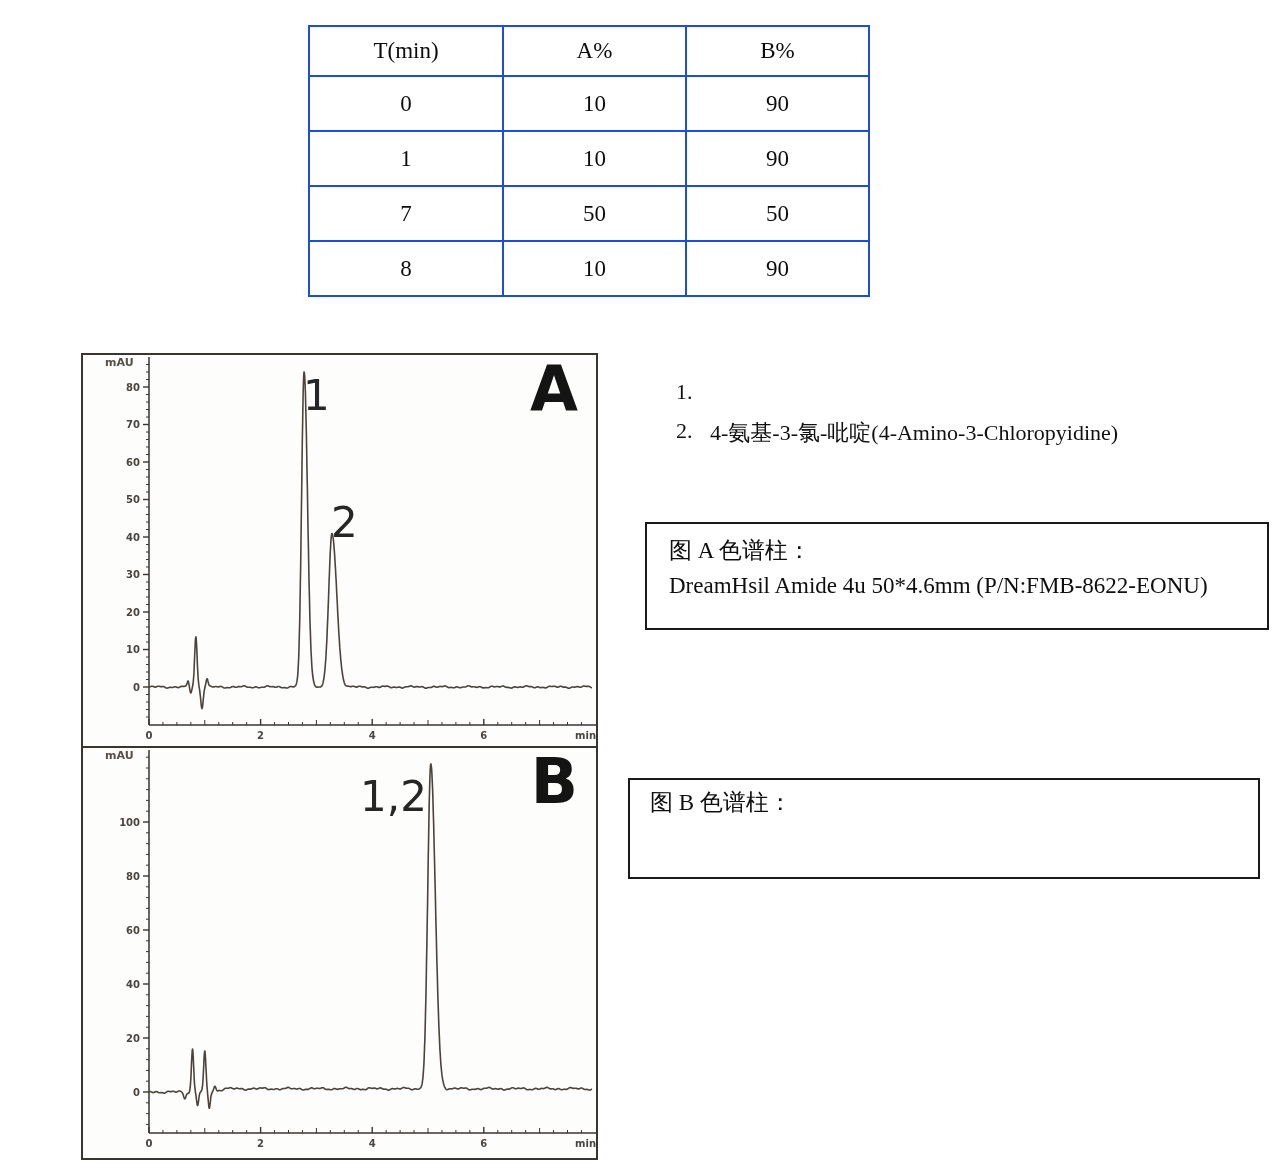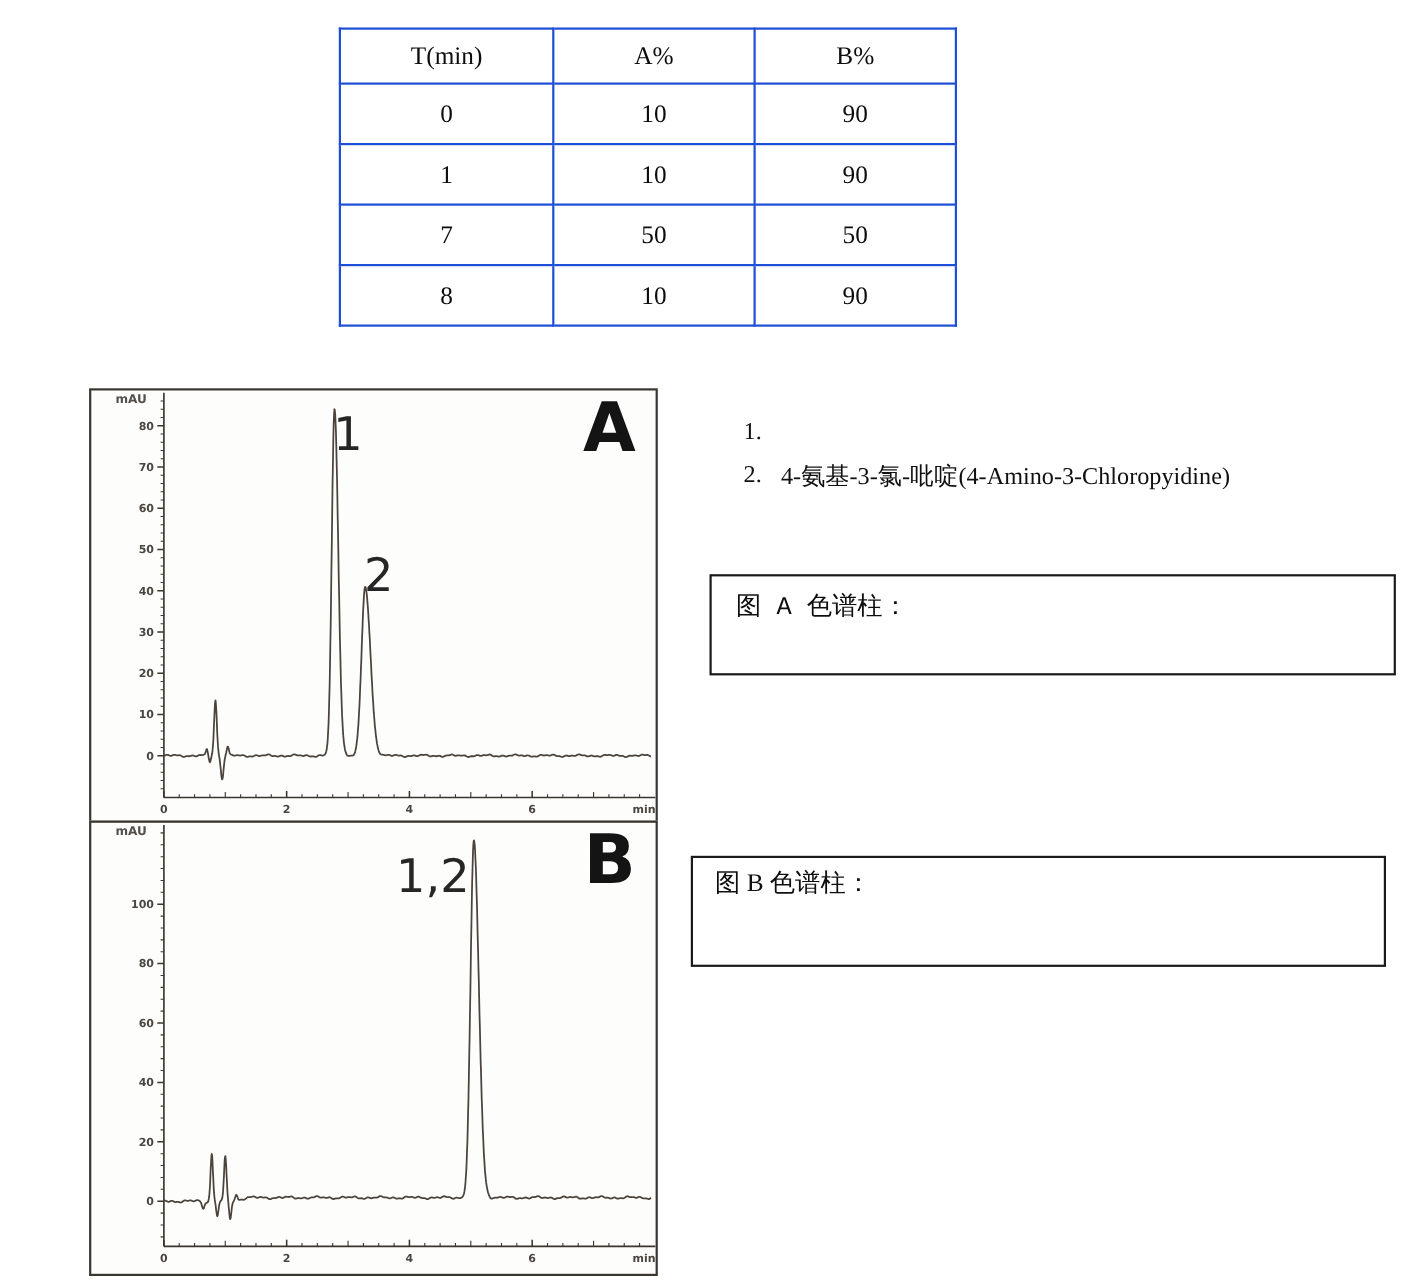--- a/index.html
+++ b/index.html
@@ -26,21 +26,21 @@
 
   
   .legend{position:absolute;left:676px;top:379px;font-size:22px;color:#101010;}
   .legend-item{display:flex;margin-bottom:13px;}
   .legend-num{width:34px;flex:none;}
   .legend-text{white-space:nowrap;}
 
   
   .col-box{position:absolute;border:2px solid #1a1a1a;background:#ffffff;color:#0e0e0e;
           font-size:23px;box-sizing:border-box;}
-  .box-a{left:645px;top:522px;width:624px;height:92px;padding:11px 16px 0 22px;font-family:Liberation Mono, monospace;}
+  .box-a{left:645px;top:522px;width:624px;height:108px;padding:11px 16px 0 22px;}
   .box-b{left:628px;top:778px;width:632px;height:101px;padding:7px 0 0 20px;}
   .col-box .detail{margin-top:7px;white-space:nowrap;}
 </style>
 </head>
 <body>
 
 <div class="canvas">
 
   <table class="gtable">
     <colgroup>
@@ -280,18 +280,19 @@
         <span class="legend-num">1.</span>
       </div>
       <div class="legend-item">
         <span class="legend-num">2.</span>
         <span class="legend-text">4-氨基-3-氯-吡啶(4-Amino-3-Chloropyidine)</span>
       </div>
     </div>
 
   <div class="col-box box-a">
     <div class="title">图 A 色谱柱：</div>
+    <div class="detail">DreamHsil Amide 4u 50*4.6mm (P/N:FMB-8622-EONU)</div>
   </div>
   <div class="col-box box-b">
     <div class="title">图 B 色谱柱：</div>
   </div>
 
 </div>
 
 </body></html>

